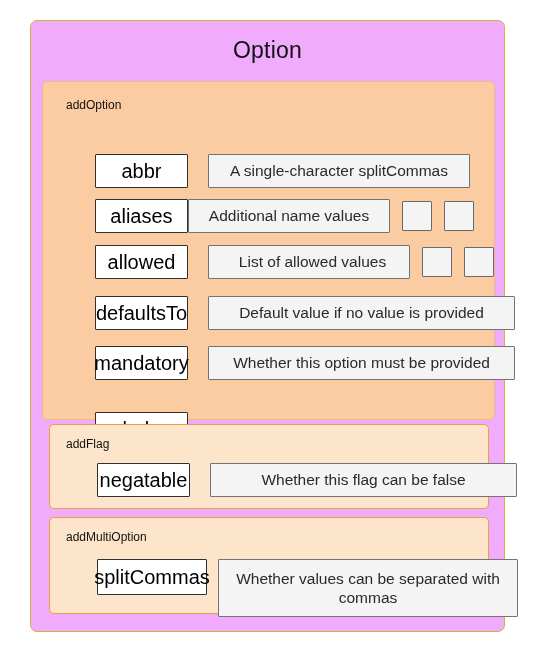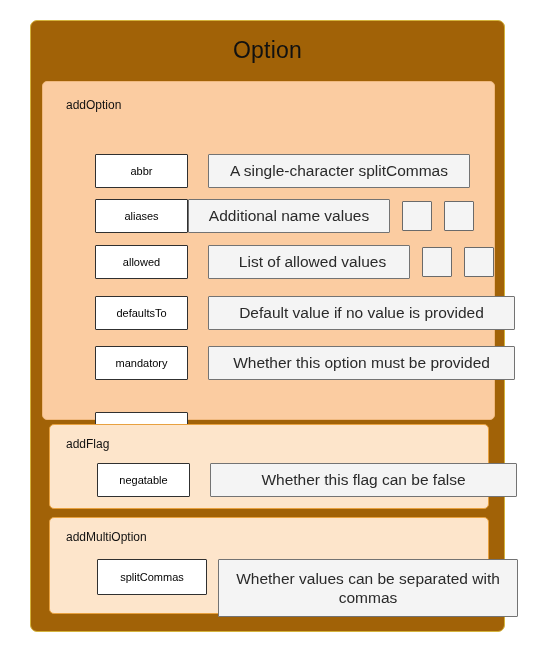--- a/index.html
+++ b/index.html
@@ -15,21 +15,21 @@
   }
 
   
   .option-box {
     position: absolute;
     left: 30px;
     top: 20px;
     width: 475px;
     height: 612px;
     box-sizing: border-box;
-    background: #a16207;
+    background: #f0abfc;
     border: 1.6px solid #d4b33c;
     border-radius: 7px;
   }
 
   .option-title {
     text-align: center;
     font-size: 23px;
     color: #111111;
     line-height: 1;
     padding-top: 18px;
@@ -66,21 +66,21 @@
   }
 
   .key-box {
     box-sizing: border-box;
     background: #ffffff;
     border: 1.6px solid #303030;
     color: #000000;
     display: flex;
     align-items: center;
     justify-content: center;
-    font-size: 11px;
+    font-size: 20px;
     height: 34px;
     border-radius: 1px;
   }
 
   .desc-box {
     box-sizing: border-box;
     background: #f4f4f4;
     border: 1.4px solid #737373;
     color: #2a2a2a;
     display: flex;

